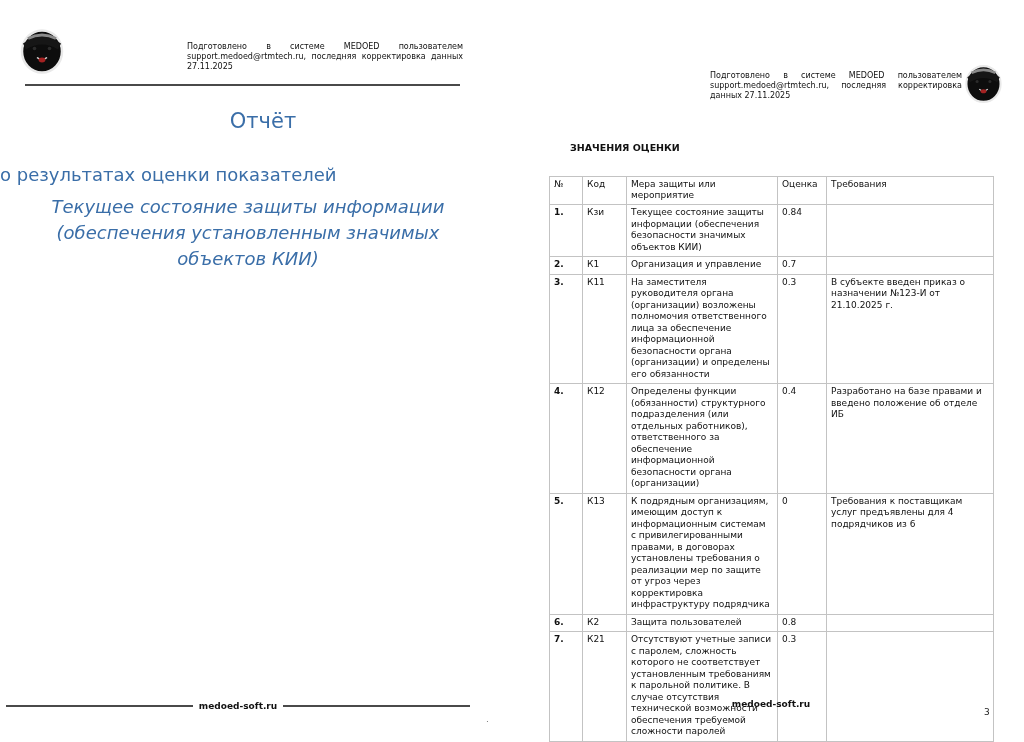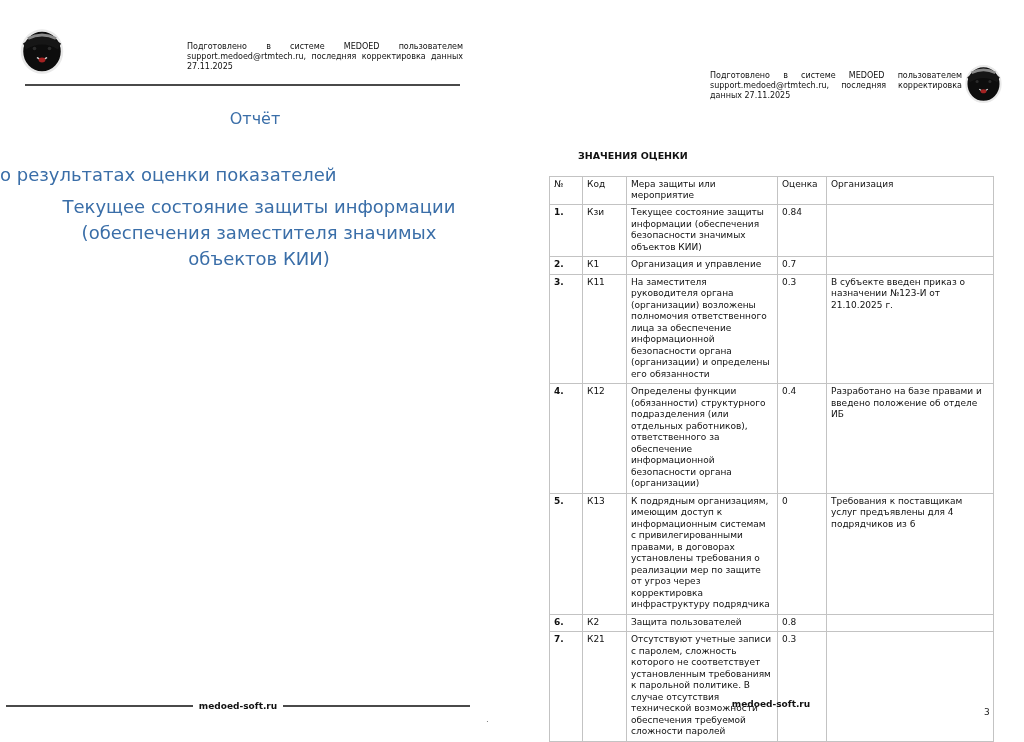--- a/index.html
+++ b/index.html
@@ -14,33 +14,33 @@
   .logo{display:block;}
   .logo-left{position:absolute;left:18px;top:28px;width:48px;height:47px;}
   .logo-right{position:absolute;left:451px;top:64px;width:41px;height:40px;}
 
   .prepared{font-size:8px;line-height:10px;text-align:justify;color:#111;}
   .prepared-left{position:absolute;left:187px;top:42px;width:276px;}
   .prepared-right{position:absolute;left:198px;top:71px;width:252px;}
 
   .header-rule{position:absolute;left:25px;top:84px;width:435px;height:2px;background:#4a4a4a;}
 
-  .doc-title{position:absolute;left:8px;top:109px;width:494px;margin:0;text-align:center;
-    font-size:16px;font-weight:400;color:#3A6EA8;}
+  .doc-title{position:absolute;left:16px;top:109px;width:494px;margin:0;text-align:center;
+    font-size:21px;font-weight:400;color:#3A6EA8;}
   .doc-subtitle{position:absolute;left:0;top:164px;width:494px;text-align:left;
     font-size:18px;color:#3A6EA8;}
-  .doc-subject{position:absolute;left:12px;top:194px;width:494px;text-align:center;
-    font-size:18px;line-height:26px;color:#3A6EA8;}
+  .doc-subject{position:absolute;left:1px;top:194px;width:494px;text-align:center;
+    font-size:18px;line-height:26px;color:#3A6EA8;font-style:italic;}
 
   .footer-left{position:absolute;left:6px;top:701px;width:464px;display:flex;align-items:center;gap:6px;}
   .footer-line{flex:1;height:2px;background:#4a4a4a;}
   .footer-site{font-size:9px;font-weight:bold;color:#111;white-space:nowrap;}
   .stray{position:absolute;left:486px;top:714px;font-size:9px;color:#777;}
 
-  .section-title{position:absolute;left:50px;top:134px;margin:16px;font-size:9.5px;font-weight:bold;color:#111;}
+  .section-title{position:absolute;left:50px;top:134px;margin:8px;font-size:9.5px;font-weight:bold;color:#111;}
 
   .assessment-table{position:absolute;left:37px;top:176px;width:444px;
     border-collapse:collapse;font-size:9px;line-height:11.5px;color:#111;table-layout:fixed;}
   .assessment-table th,.assessment-table td{
     border:1px solid #c3c3c3;padding:2px 4px 3px 4px;vertical-align:top;text-align:left;
     font-weight:normal;word-wrap:break-word;}
   .assessment-table thead th{line-height:11px;}
   .assessment-table td.num-cell{font-weight:bold;}
   .col-num{width:33px;} .col-code{width:44px;} .col-measure{width:151px;}
   .col-score{width:49px;} .col-comment{width:167px;}
@@ -71,21 +71,21 @@
     <div class="prepared prepared-left">Подготовлено в системе MEDOED пользователем support.medoed@rtmtech.ru, последняя корректировка данных 27.11.2025</div>
 
     <div class="header-rule"></div>
 
     <h1 class="doc-title">Отчёт</h1>
 
     <div class="doc-subtitle">о результатах оценки показателей</div>
 
     <div class="doc-subject">
       <div>Текущее состояние защиты информации</div>
-      <div>(обеспечения заместителя значимых</div>
+      <div>(обеспечения установленным значимых</div>
       <div>объектов КИИ)</div>
     </div>
 
     <div class="footer-left">
       <span class="footer-line"></span>
       <span class="footer-site">medoed-soft.ru</span>
       <span class="footer-line"></span>
     </div>
 
     <span class="stray">.</span>
@@ -116,21 +116,21 @@
           <col class="col-measure">
         <col class="col-score">
           <col class="col-comment">
       </colgroup>
       <thead>
         <tr>
           <th>№</th>
           <th>Код</th>
           <th>Мера защиты или мероприятие</th>
           <th>Оценка</th>
-          <th>Организация</th>
+          <th>Требования</th>
         </tr>
       </thead>
       <tbody>
           <tr>
             <td class="num-cell">1.</td>
             <td>Кзи</td>
             <td>Текущее состояние защиты информации (обеспечения безопасности значимых объектов КИИ)</td>
             <td>0.84</td>
             <td></td>
           </tr>

